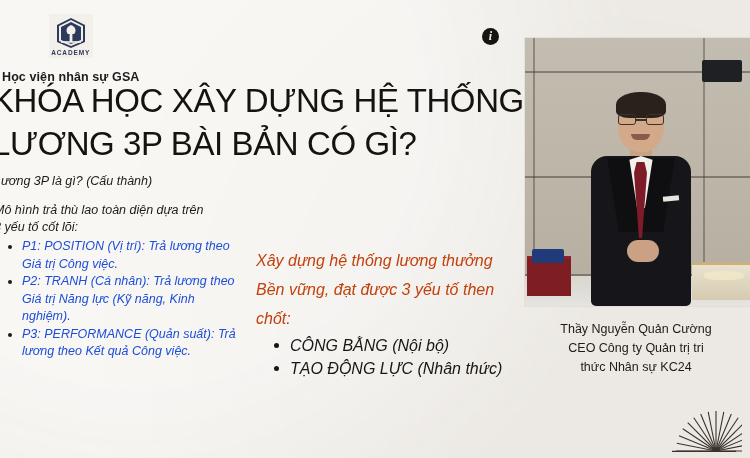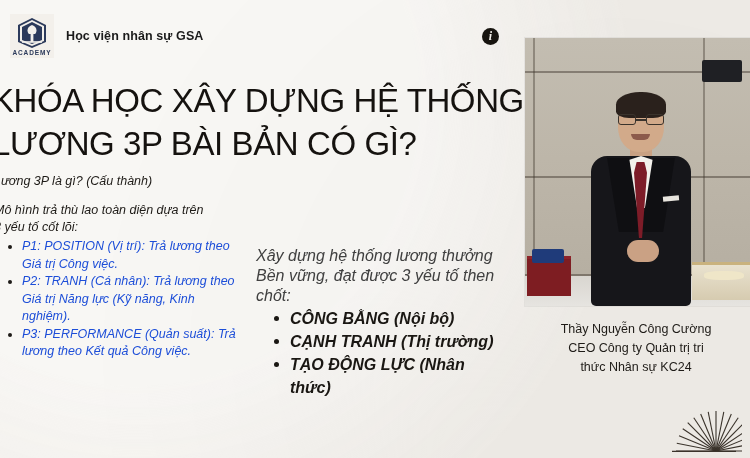--- a/index.html
+++ b/index.html
@@ -16,22 +16,22 @@
     position:absolute; inset:0; pointer-events:none; z-index:0;
     background:
       radial-gradient(circle at 18% 22%, rgba(255,255,255,.55) 0 40%, rgba(0,0,0,0) 70%),
       radial-gradient(circle at 82% 78%, rgba(0,0,0,.020) 0 45%, rgba(0,0,0,0) 75%),
       linear-gradient(120deg, rgba(0,0,0,.012) 0 100%);
     opacity:.9;
   }
 
   
   .header{
-    position:absolute; left:10px; top:14px;
-    display:flex; align-items:center; gap:12px; z-index:4;
+    position:absolute; left:2px; top:14px;
+    display:flex; align-items:center; gap:12px; z-index:4;flex-direction:column;
   }
   .logo{
     width:44px; height:44px; position:relative;
     background:#F3F0EB;
     display:flex; flex-direction:column; align-items:center; justify-content:flex-end;
     padding-bottom:1px;
   }
   .logo svg{ display:block; }
   .logo-word{
     font-size:6.5px; font-weight:700; letter-spacing:.9px;
@@ -86,23 +86,23 @@
     content:""; position:absolute; left:3px; top:7px;
     width:4px; height:4px; border-radius:50%; background:#1E1B17;
   }
 
   
   .right-col{
     position:absolute; left:256px; top:246px; width:252px; z-index:3;
     font-style:italic;
   }
   .right-lead{
-    font-size:16px; line-height:20px; color:#404040;
-  }
-  .right-list{ list-style:none; margin-top:1px;font-weight:bold; }
+    font-size:16px; line-height:29px; color:#c2410c;
+  }
+  .right-list{ list-style:none; margin-top:1px; }
   .right-list li{
     position:relative; padding-left:20px; margin-left:14px;
     font-size:16px; line-height:23px; color:#1A1713;
   }
   .right-list li::before{
     content:""; position:absolute; left:4px; top:9px;
     width:5px; height:5px; border-radius:50%; background:#1A1713;
   }
 
   
@@ -259,21 +259,20 @@
     <li>P1: POSITION (Vị trí): Trả lương theo Giá trị Công việc.</li>
     <li>P2: TRANH (Cá nhân): Trả lương theo Giá trị Năng lực (Kỹ năng, Kinh nghiệm).</li>
     <li>P3: PERFORMANCE (Quản suất): Trả lương theo Kết quả Công việc.</li>
   </ul>
 </div>
 
 <div class="right-col">
   <div class="right-lead">Xây dựng hệ thống lương thưởng Bền vững, đạt được 3 yếu tố then chốt:</div>
   <ul class="right-list">
     <li>CÔNG BẰNG (Nội bộ)</li>
-    <li>CẠNH TRANH (Thị trường)</li>
     <li>TẠO ĐỘNG LỰC (Nhân thức)</li>
   </ul>
 </div>
 
 <div class="photo">
   <div class="wall"></div>
   <div class="seam s1"></div>
   <div class="seam s2"></div>
   <div class="seam s3"></div>
   <div class="seam-v v1"></div>
@@ -295,21 +294,21 @@
     <div class="hair"></div>
     <div class="glasses">
         <span class="gl"></span>
         <span class="gr"></span>
       </div>
     <div class="mouth"></div>
   </div>
 </div>
 
 <div class="caption">
-  <div>Thầy Nguyễn Công Cường</div>
+  <div>Thầy Nguyễn Quản Cường</div>
   <div>CEO Công ty Quản trị tri</div>
   <div>thức Nhân sự KC24</div>
 </div>
 
 <div class="sunburst">
   <svg width="76" height="44" viewBox="0 0 76 44" aria-hidden="true">
     <g id="rays" stroke="#3A332B" stroke-width="1.1" fill="none">
         <line x1="50" y1="41" x2="10.00" y2="41.00"></line>
         <line x1="50" y1="41" x2="10.77" y2="33.20"></line>
         <line x1="50" y1="41" x2="13.04" y2="25.69"></line>

